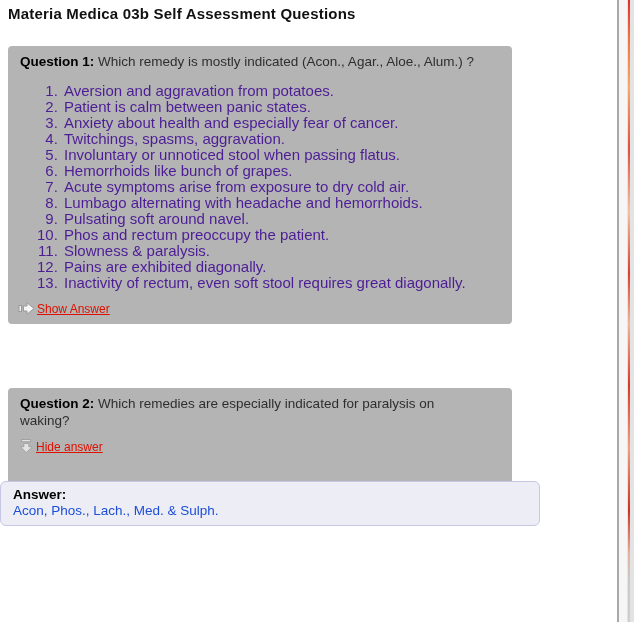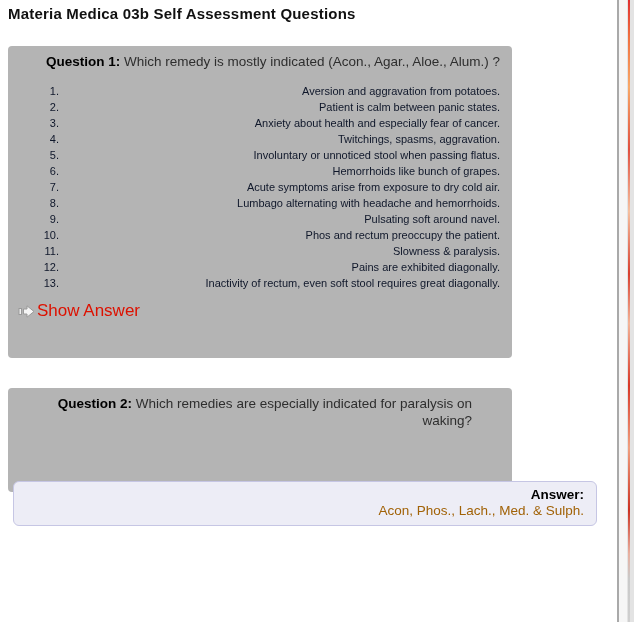--- a/index.html
+++ b/index.html
@@ -7,74 +7,74 @@
     width: 634px; height: 622px;
     background: #ffffff;
     font-family: "Liberation Sans", sans-serif;
     overflow: hidden;
     position: relative;
   }
   .page {
     position: absolute; left: 0; top: 0;
     width: 618px; height: 622px;
     background: #ffffff;
-    text-align: right;
   }
   .page-title {
     position: absolute; left: 8px; top: 5px;
     font-size: 15px; font-weight: bold; color: #111111;
     letter-spacing: 0.2px;
   }
   .qbox {
     position: absolute; left: 8px;
     width: 504px;
     background: #b4b4b4;
     border-radius: 4px;
     padding: 7px 12px;
     color: #2e2e2e;
     font-size: 13.5px;
   }
-  .qbox-1 { top: 46px; height: 312px; }
+  .qbox-1 { top: 46px; height: 278px; }
   .qbox-2 { top: 388px; height: 104px; }
   .q-line { line-height: 17px; }
   .q-label { font-weight: bold; color: #000000; }
   .q-text  { color: #2e2e2e; }
   .q2-width { max-width: 452px; }
   .q-list {
     margin: 13px 0 8px 0;
     padding-left: 42px;
-    font-size: 11px;
+    font-size: 15px;
     line-height: 16px;
-    color: #0f172a;
+    color: #4c1d95;
   }
   .q-list li { padding-left: 2px; }
   .ans-link {
     position: absolute; left: 10px;
     display: inline-flex; align-items: center;
     text-decoration: none; cursor: pointer;
   }
   .link-1 { top: 255px; }
   .link-2 { top: 50px; }
   .ans-link .label {
     color: #dd1100;
-    font-size: 17px;
+    font-size: 12px;
+    text-decoration: underline;
   }
   .icon { display: inline-block; margin-right: 1px; line-height: 0; }
   .answer-box {
-    position: absolute; left: 13px; top: 481px;
-    width: 584px; height: 45px;
+    position: absolute; left: 0; top: 481px;
+    width: 540px; height: 45px;
     background: #ededf6;
     border: 1px solid #c6c6e4;
     border-radius: 6px;
     padding: 5px 12px;
     font-size: 13.5px;
     line-height: 16px;
   }
   .answer-label { font-weight: bold; color: #000000; display: block; }
-  .answer-text  { color: #a16207; }
+  .answer-text  { color: #1d4ed8; }
   .watermark {
     position: absolute; right: 22px; top: 594px;
     font-size: 17px; font-weight: bold;
     color: #bcbcbc;
     letter-spacing: 0.5px;
     text-shadow: 1px 1px 0 #ffffff, -1px -1px 0 #9a9a9a, 1px -1px 0 #f2f2f2, -1px 1px 0 #f2f2f2;
   }
   
   .win-border-v {
     position: absolute; left: 617px; top: 0;
@@ -132,20 +132,29 @@
           <path d="M5.5 5 h3.5 V1.8 L16 7.5 L9 13.2 V10 H5.5 Z" fill="#f5f5f5" stroke="#9a9a9a" stroke-width="1"></path>
         </svg>
       </span>
       <span class="label">Show Answer</span>
     </a>
   </div>
 
   <div class="qbox qbox-2">
     <p class="q-line q2-width"><span class="q-label">Question 2:</span>
       <span class="q-text">Which remedies are especially indicated for paralysis on waking?</span></p>
+    <a class="ans-link link-2">
+      <span class="icon">
+        <svg width="17" height="17" viewBox="0 0 17 17">
+          <rect x="3.5" y="1.5" width="9" height="2.2" fill="#e2e2e2" stroke="#9a9a9a" stroke-width="0.8"></rect>
+          <path d="M5.8 5.5 h5 v3.2 h3.4 L8.3 14.6 L2.4 8.7 h3.4 Z" fill="#e2e2e2" stroke="#9a9a9a" stroke-width="0.8"></path>
+        </svg>
+      </span>
+      <span class="label">Hide answer</span>
+    </a>
   </div>
 
   <div class="answer-box">
     <span class="answer-label">Answer:</span>
     <span class="answer-text">Acon, Phos., Lach., Med. &amp; Sulph.</span>
   </div>
 
 </div>
 
 <div class="win-border-v"></div>

